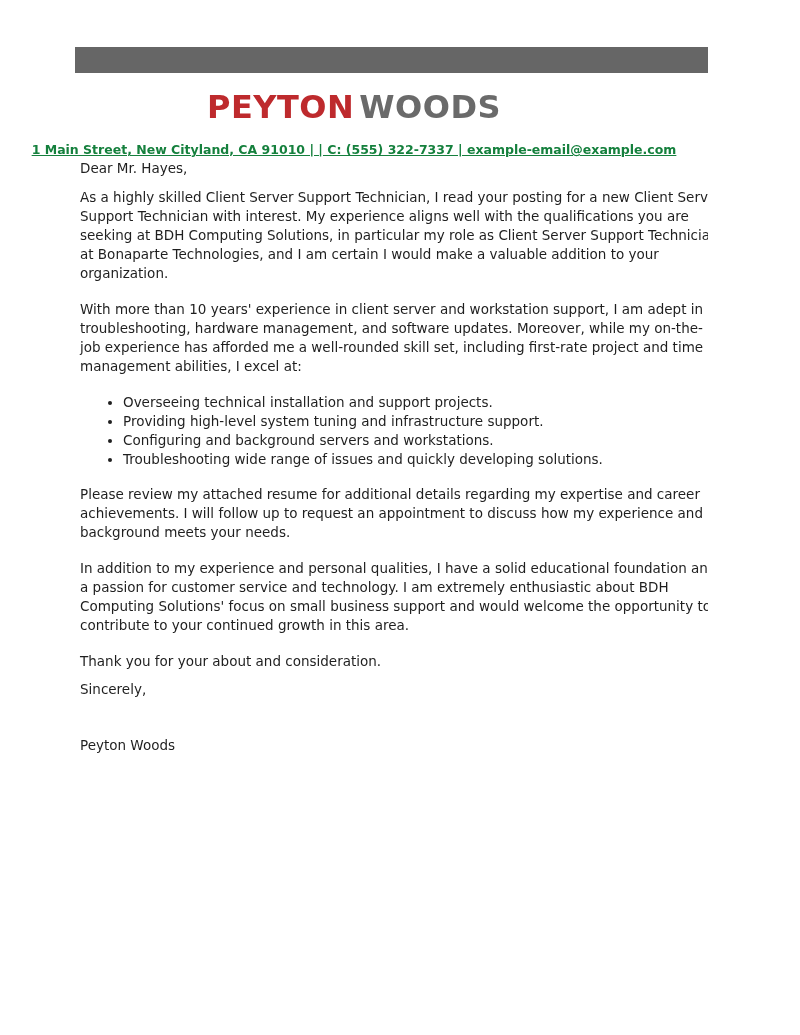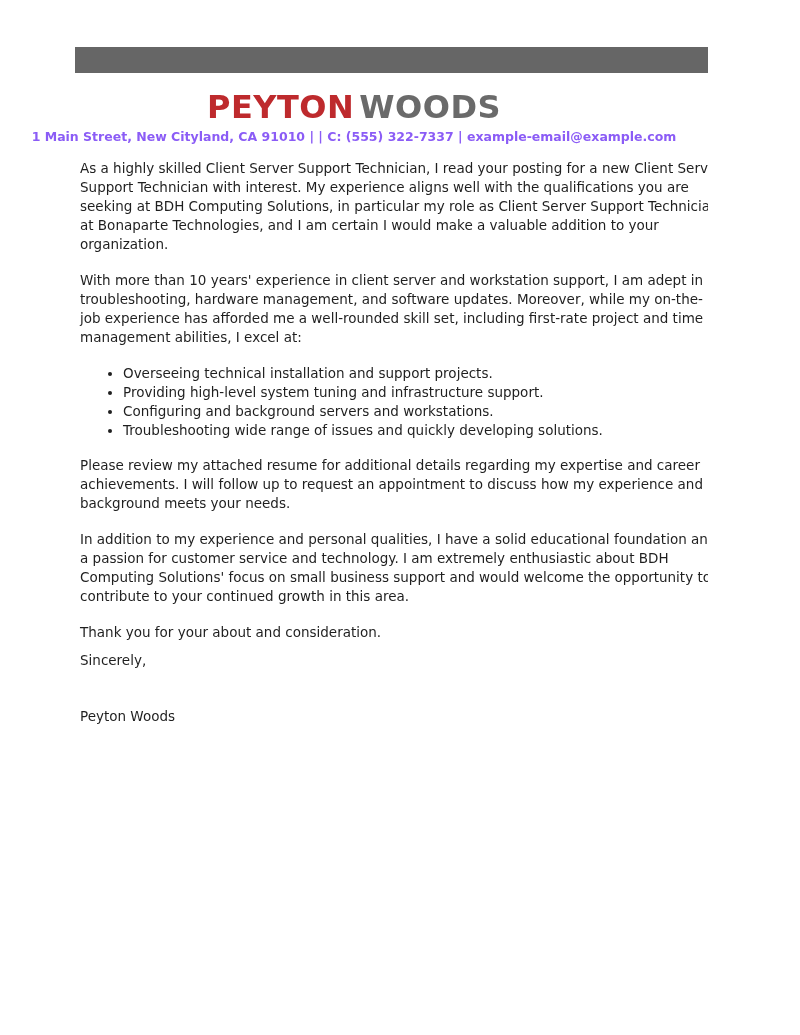--- a/index.html
+++ b/index.html
@@ -31,24 +31,25 @@
   .author-name {
     margin: 0;
     font-size: 32px;
     font-weight: bold;
     letter-spacing: 0.5px;
     line-height: 1.1;
   }
   .author-name .first { color: var(--accent-red, #be2a2d); }
   .author-name .last  { color: var(--name-gray, #6a6a6a); margin-left: 5px; }
   .contact-line {
-    margin-top: 4px;
+    margin-top: 17px;
     font-size: 12.5px;
     font-weight: bold;
-    color: #8b5cf6;
+    color: #15803d;
+    text-decoration: underline;
   }
   .letter-body {
     position: absolute;
     top: 159px;
     left: 80px;
     width: 642px;
     font-size: 13.5px;
     line-height: 19px;
   }
   .letter-body p { margin: 0 0 17px 0; }
@@ -69,20 +70,21 @@
 <div class="page">
 
   <div class="accent-bar"></div>
 
   <header class="letter-header">
     <h1 class="author-name"><span class="first">PEYTON</span><span class="last">WOODS</span></h1>
     <div class="contact-line">1 Main Street, New Cityland, CA 91010 | | C: (555) 322-7337 | example-email@example.com</div>
   </header>
 
   <main class="letter-body">
+    <p class="salutation">Dear Mr. Hayes,</p>
 
     <p>As a highly skilled Client Server Support Technician, I read your posting for a new Client Server Support Technician with interest. My experience aligns well with the qualifications you are seeking at BDH Computing Solutions, in particular my role as Client Server Support Technician at Bonaparte Technologies, and I am certain I would make a valuable addition to your organization.</p>
 
     <p>With more than 10 years' experience in client server and workstation support, I am adept in troubleshooting, hardware management, and software updates. Moreover, while my on-the-job experience has afforded me a well-rounded skill set, including first-rate project and time management abilities, I excel at:</p>
 
     <ul class="skills-list">
       <li>Overseeing technical installation and support projects.</li>
       <li>Providing high-level system tuning and infrastructure support.</li>
       <li>Configuring and background servers and workstations.</li>
       <li>Troubleshooting wide range of issues and quickly developing solutions.</li>

